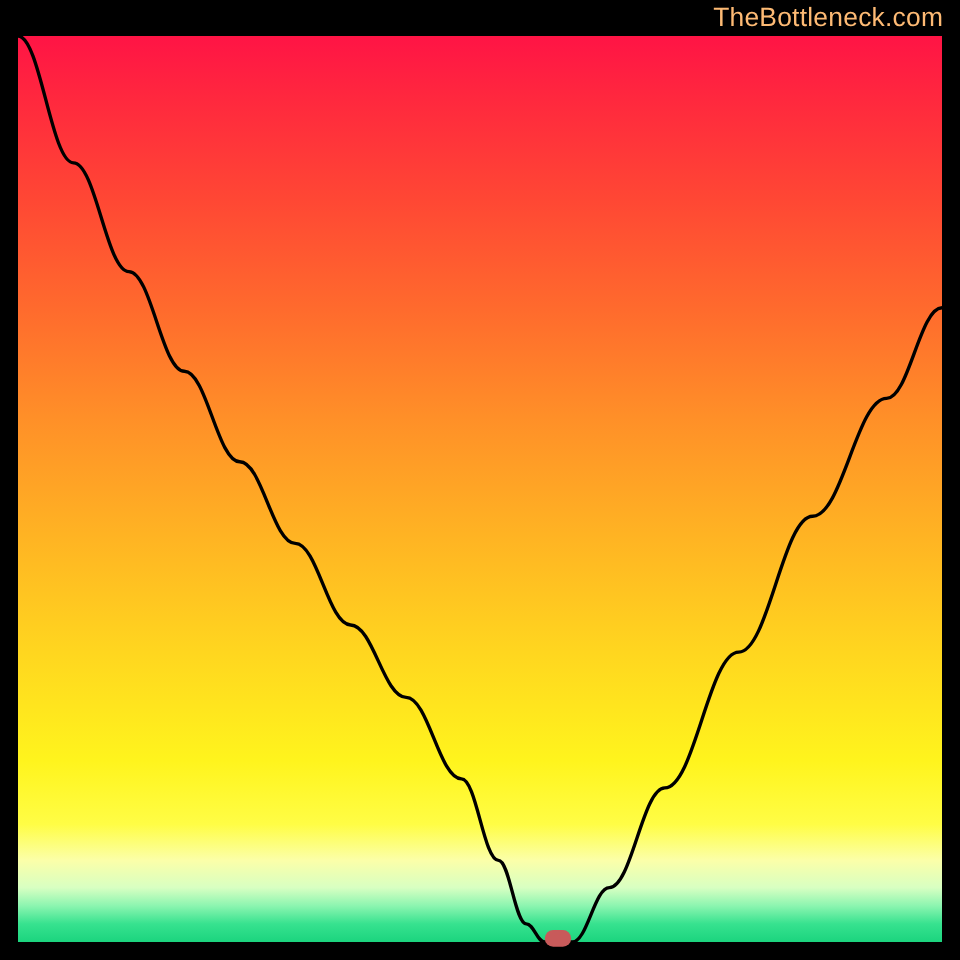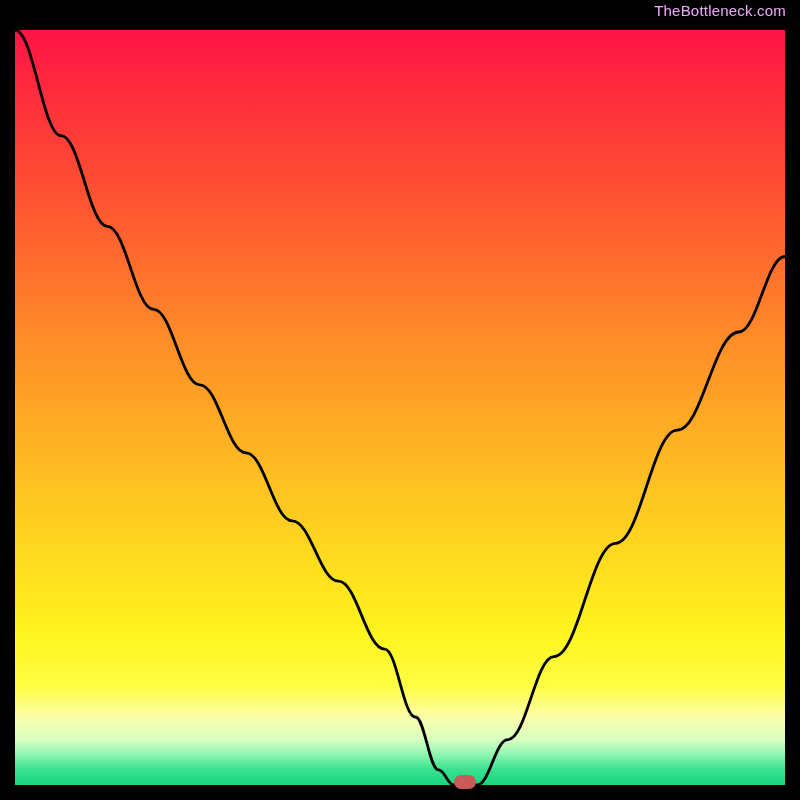--- a/index.html
+++ b/index.html
@@ -14,22 +14,22 @@
   .frame {
     position: relative;
     width: 800px;
     height: 800px;
     box-sizing: border-box;
   }
   .attribution {
     position: absolute;
     top: 2px;
     right: 14px;
-    color: #f0abfc;
-    font-size: 15px;
+    color: #fdba74;
+    font-size: 22px;
     font-weight: 500;
     letter-spacing: 0.2px;
     margin-left: 16px;
   }
   .plot-area {
     position: absolute;
     left: 15px;
     top: 30px;
     width: 770px;
     height: 755px;

